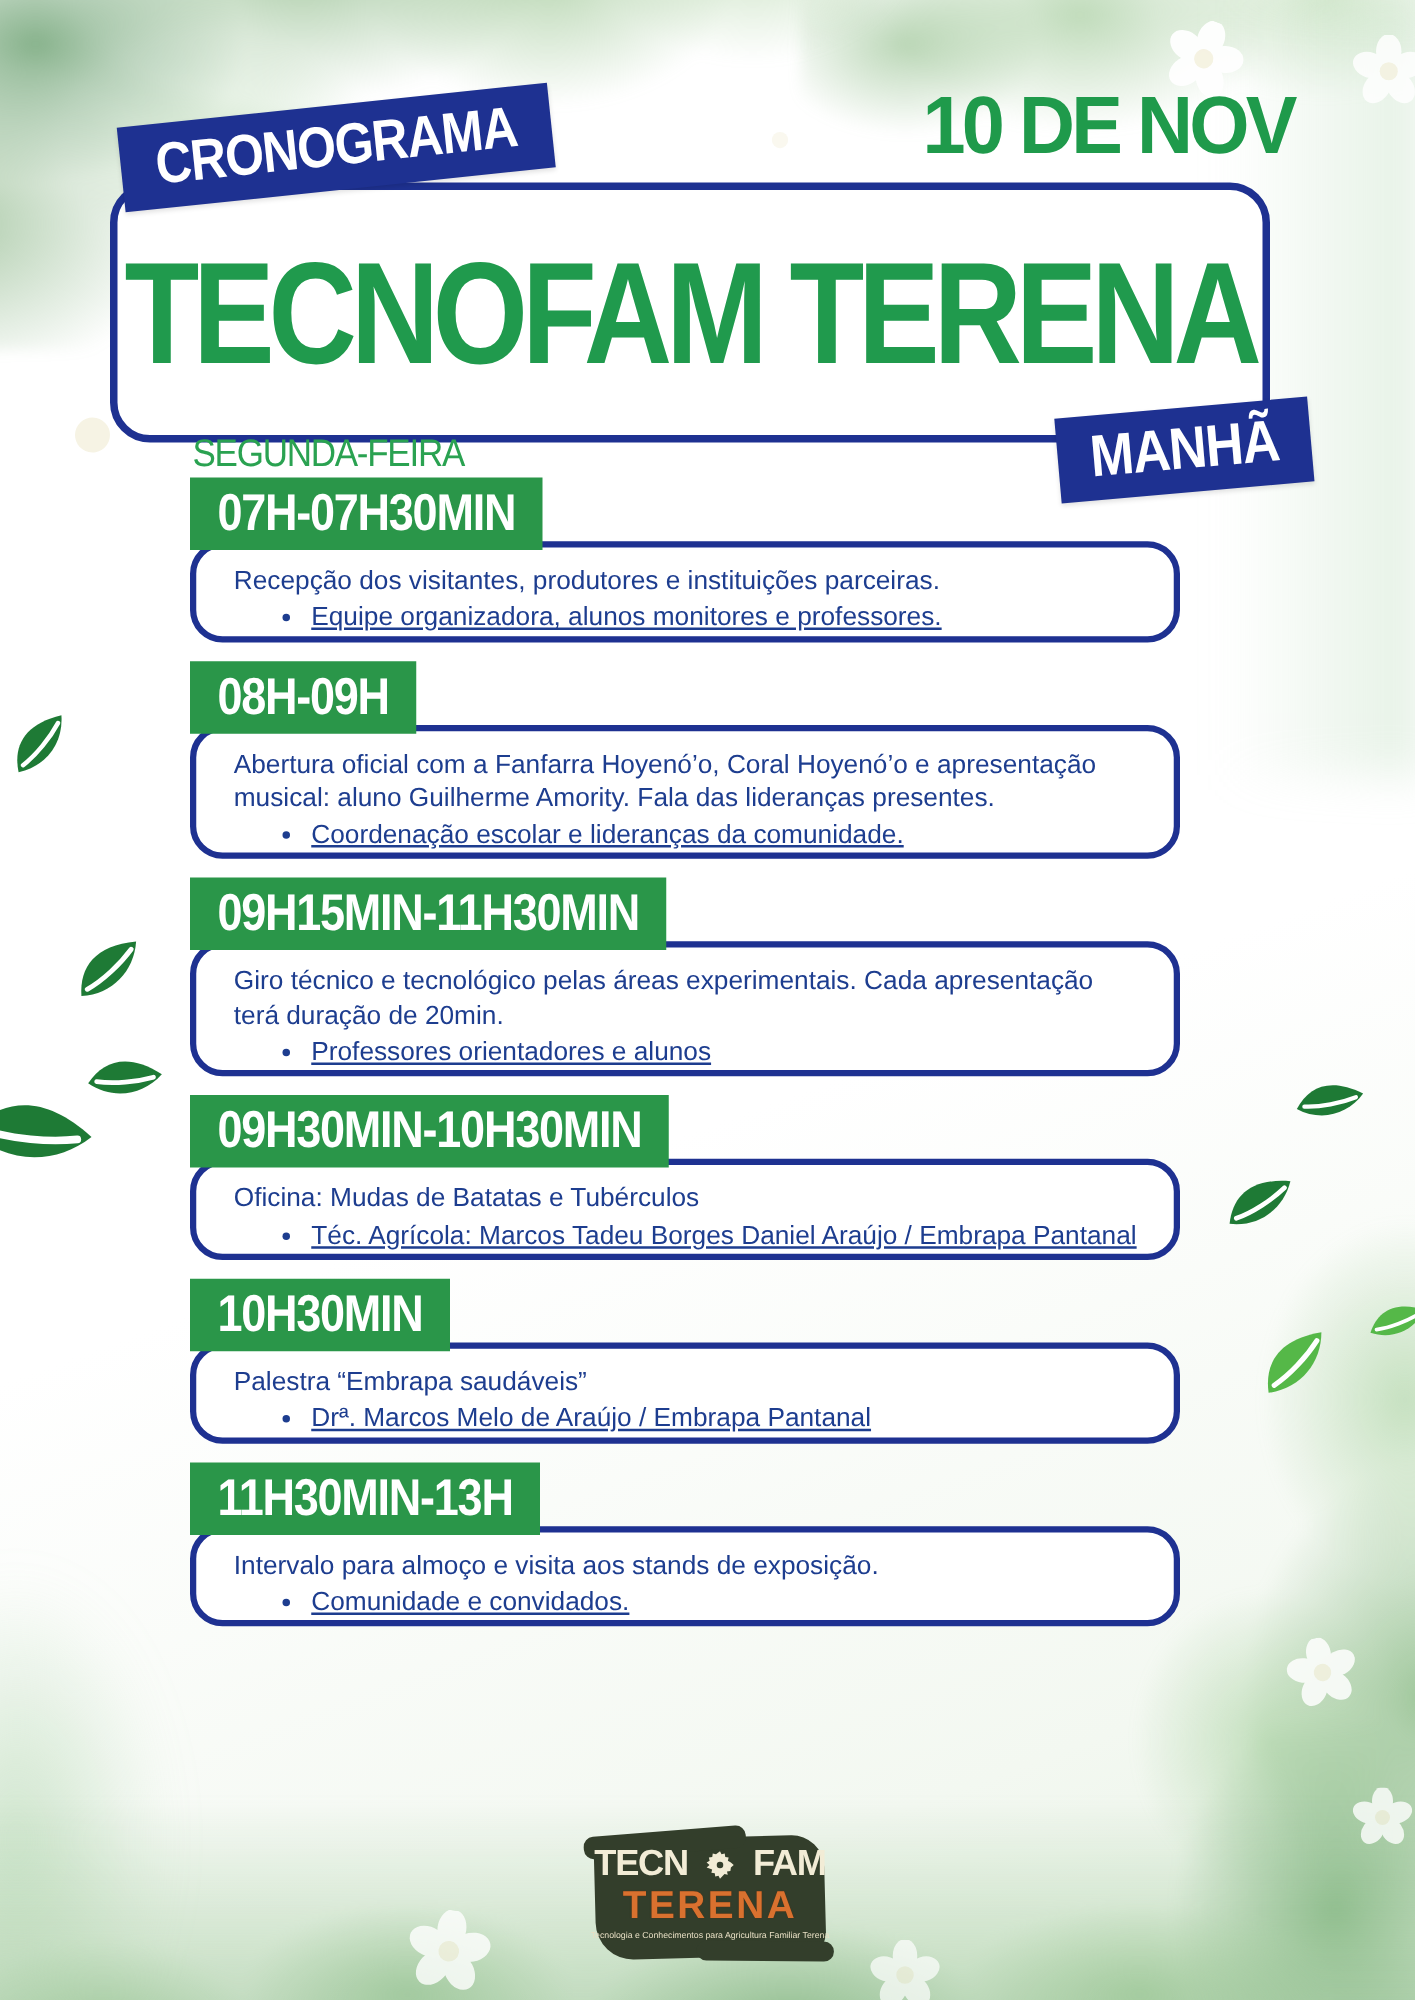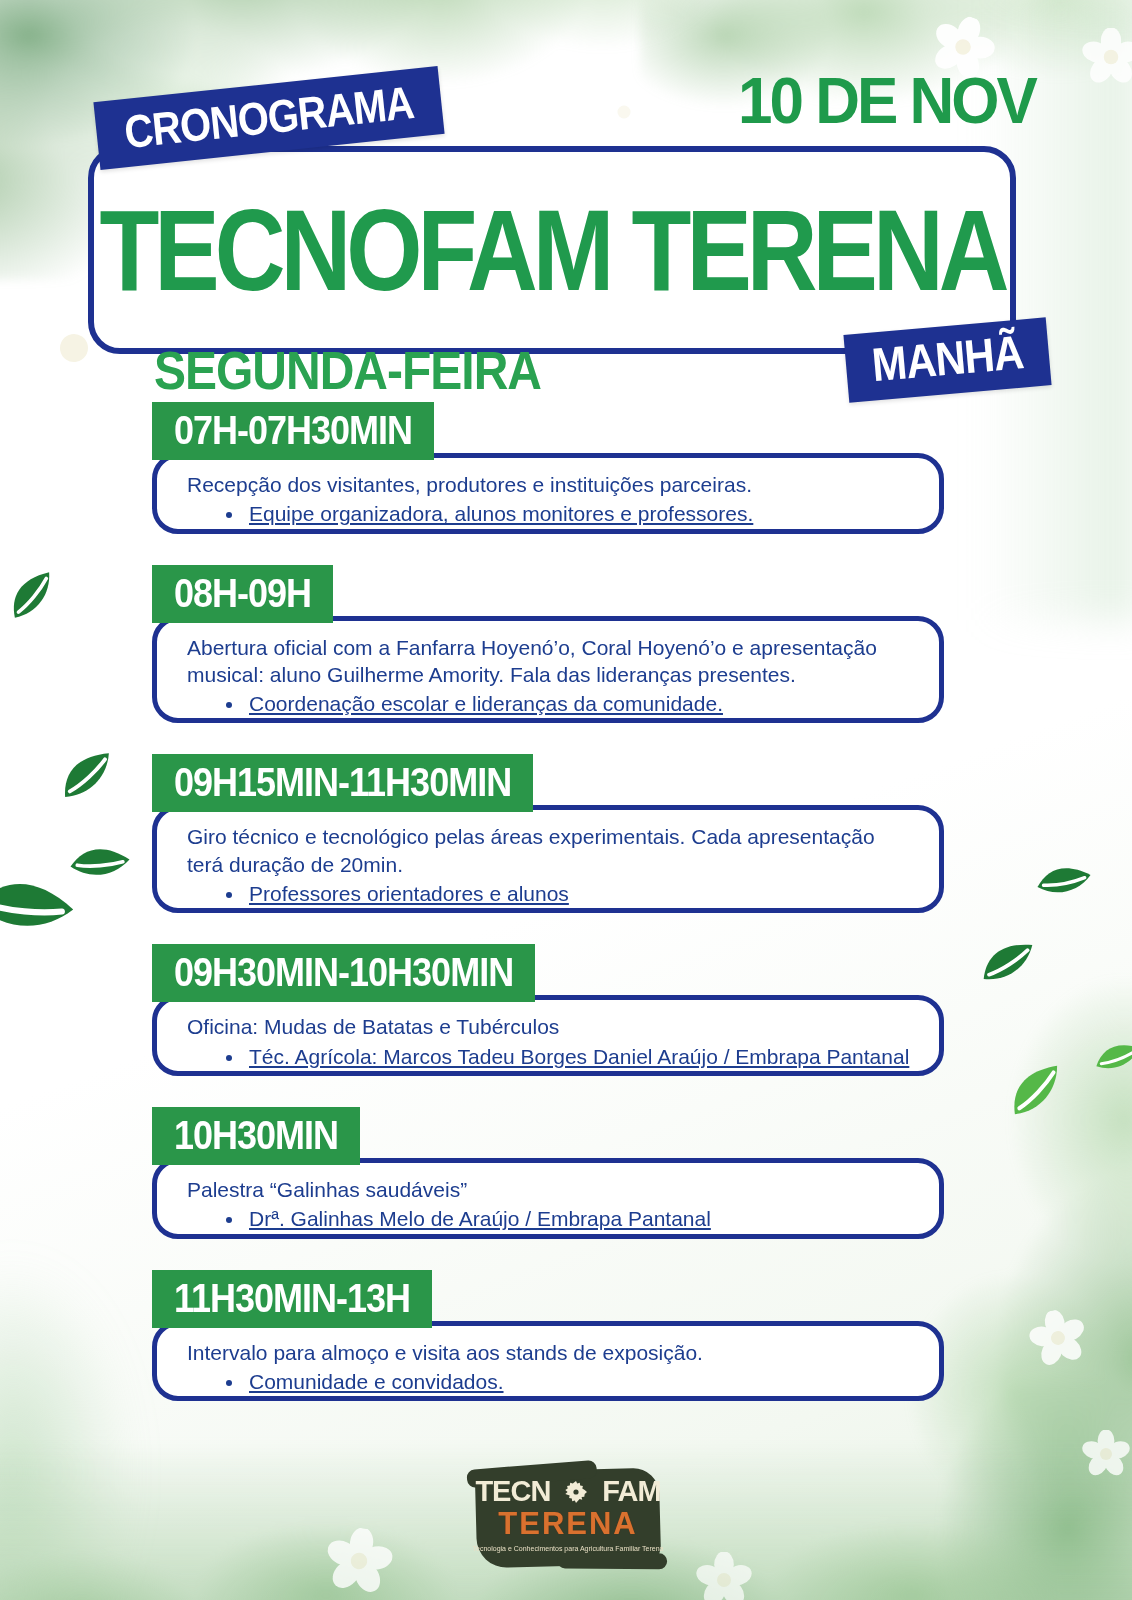--- a/index.html
+++ b/index.html
@@ -77,25 +77,25 @@
   .title-box h1{
     margin:0; color:#209a4d; font-size:98px; font-weight:bold;
     letter-spacing:-5px; white-space:nowrap; transform:scaleY(1.18);
   }
   .period{left:846px; top:326px; transform:rotate(-5deg); font-size:42px;
     letter-spacing:-1px; padding:12px 26px 14px; z-index:5;}
   .period span{display:inline-block; transform:scaleY(1.12);}
   
   .schedule{position:absolute; left:152px; top:350px; width:792px; z-index:3;}
   .day-label{
-    color:#2aa251; font-weight:bold; font-size:48px; letter-spacing:-1px;
+    color:#2aa251; font-weight:normal; font-size:28px; letter-spacing:-1px;
     margin:0 4px 4px 2px; line-height:1;
   }
   .day-label span{display:inline-block; transform:scaleY(1.1); transform-origin:left bottom;}
-  .block{margin-bottom:31px;}
+  .block{margin-bottom:15px;}
   .time-banner{
     position:relative; z-index:3; display:inline-block; background:#2a9649;
     color:#ffffff; font-weight:bold; font-size:36px; line-height:1;
     letter-spacing:-1px; padding:10px 22px 12px; margin-bottom:-7px;
     white-space:nowrap;
   }
   .time-banner span{display:inline-block; transform:scaleY(1.15); transform-origin:left center;}
   .content-box{
     position:relative; z-index:2; background:rgba(255,255,255,.97);
     border:5px solid #1e3191; border-radius:26px;
@@ -286,23 +286,23 @@
         <p>Oficina: Mudas de Batatas e Tubérculos</p>
         <ul>
             <li>Téc. Agrícola: Marcos Tadeu Borges Daniel Araújo / Embrapa Pantanal</li>
           </ul>
       </div>
     </div>
 
     <div class="block">
       <div class="time-banner"><span>10H30MIN</span></div>
       <div class="content-box">
-        <p>Palestra “Galinhas saudáveis”</p>
-        <ul>
-            <li>Drª. Galinhas Melo de Araújo / Embrapa Pantanal</li>
+        <p>Palestra “Embrapa saudáveis”</p>
+        <ul>
+            <li>Drª. Marcos Melo de Araújo / Embrapa Pantanal</li>
           </ul>
       </div>
     </div>
 
     <div class="block">
       <div class="time-banner"><span>11H30MIN-13H</span></div>
       <div class="content-box">
         <p>Intervalo para almoço e visita aos stands de exposição.</p>
         <ul>
             <li>Comunidade e convidados.</li>

